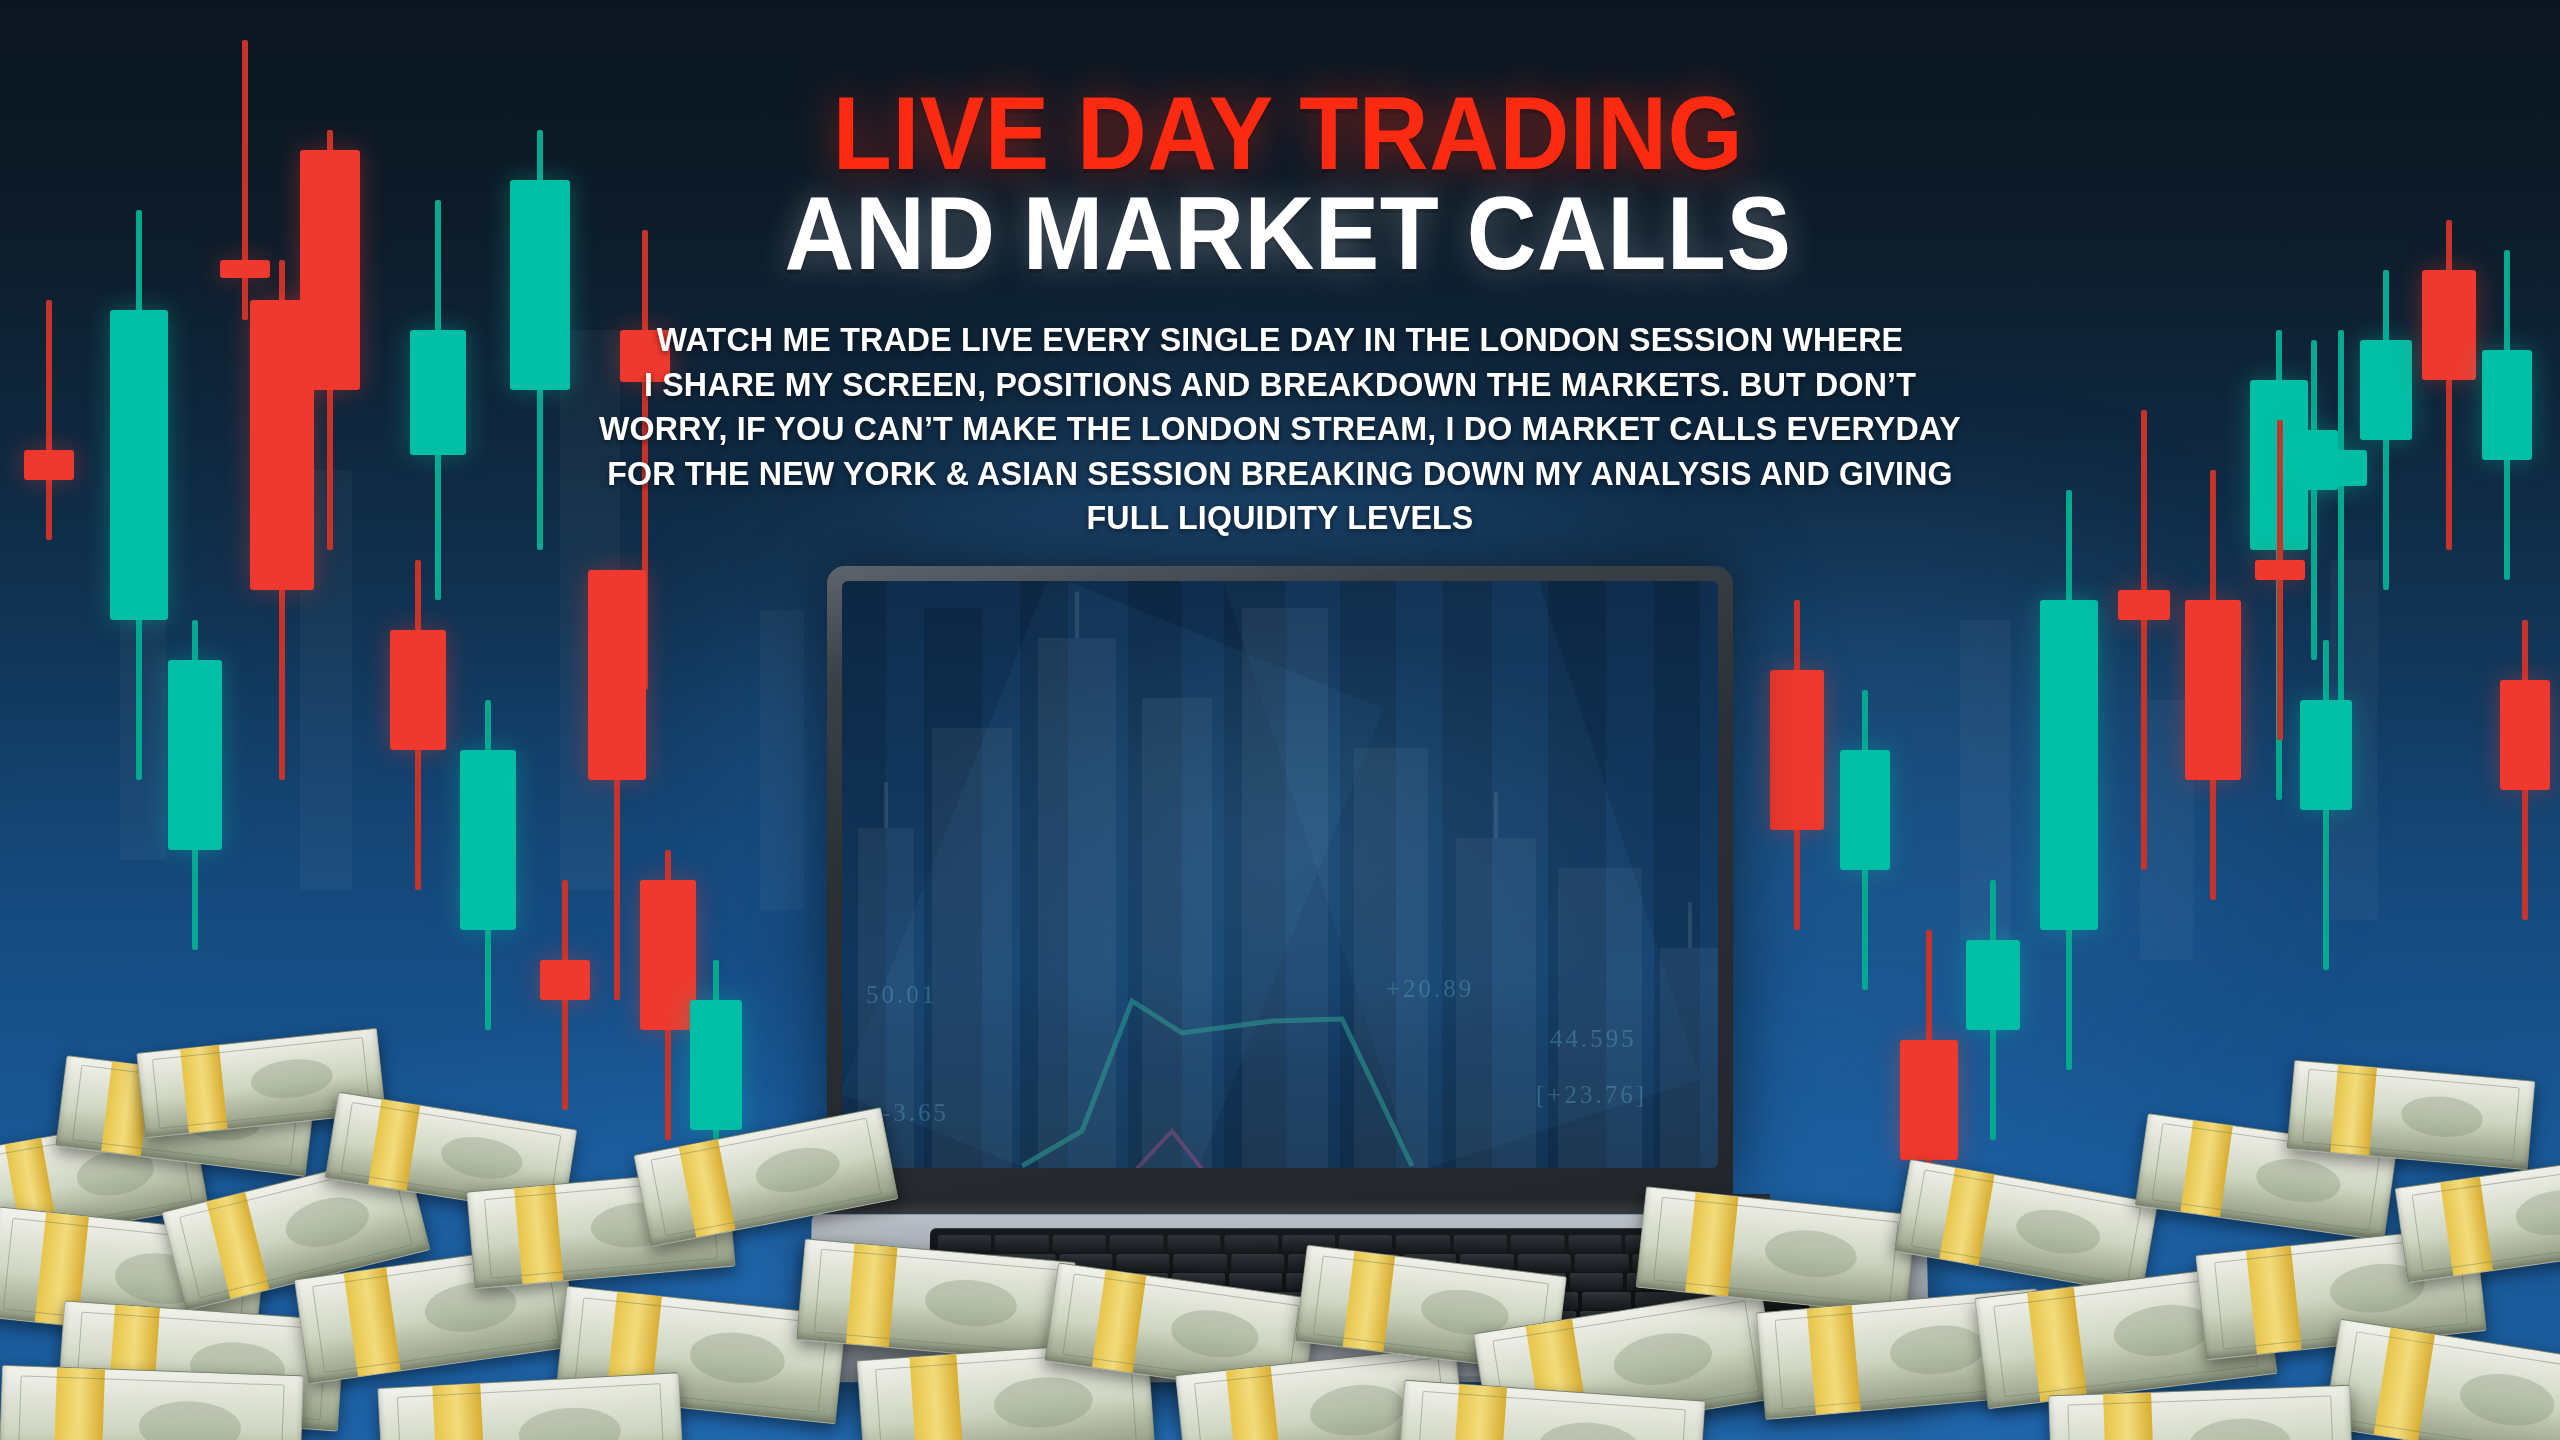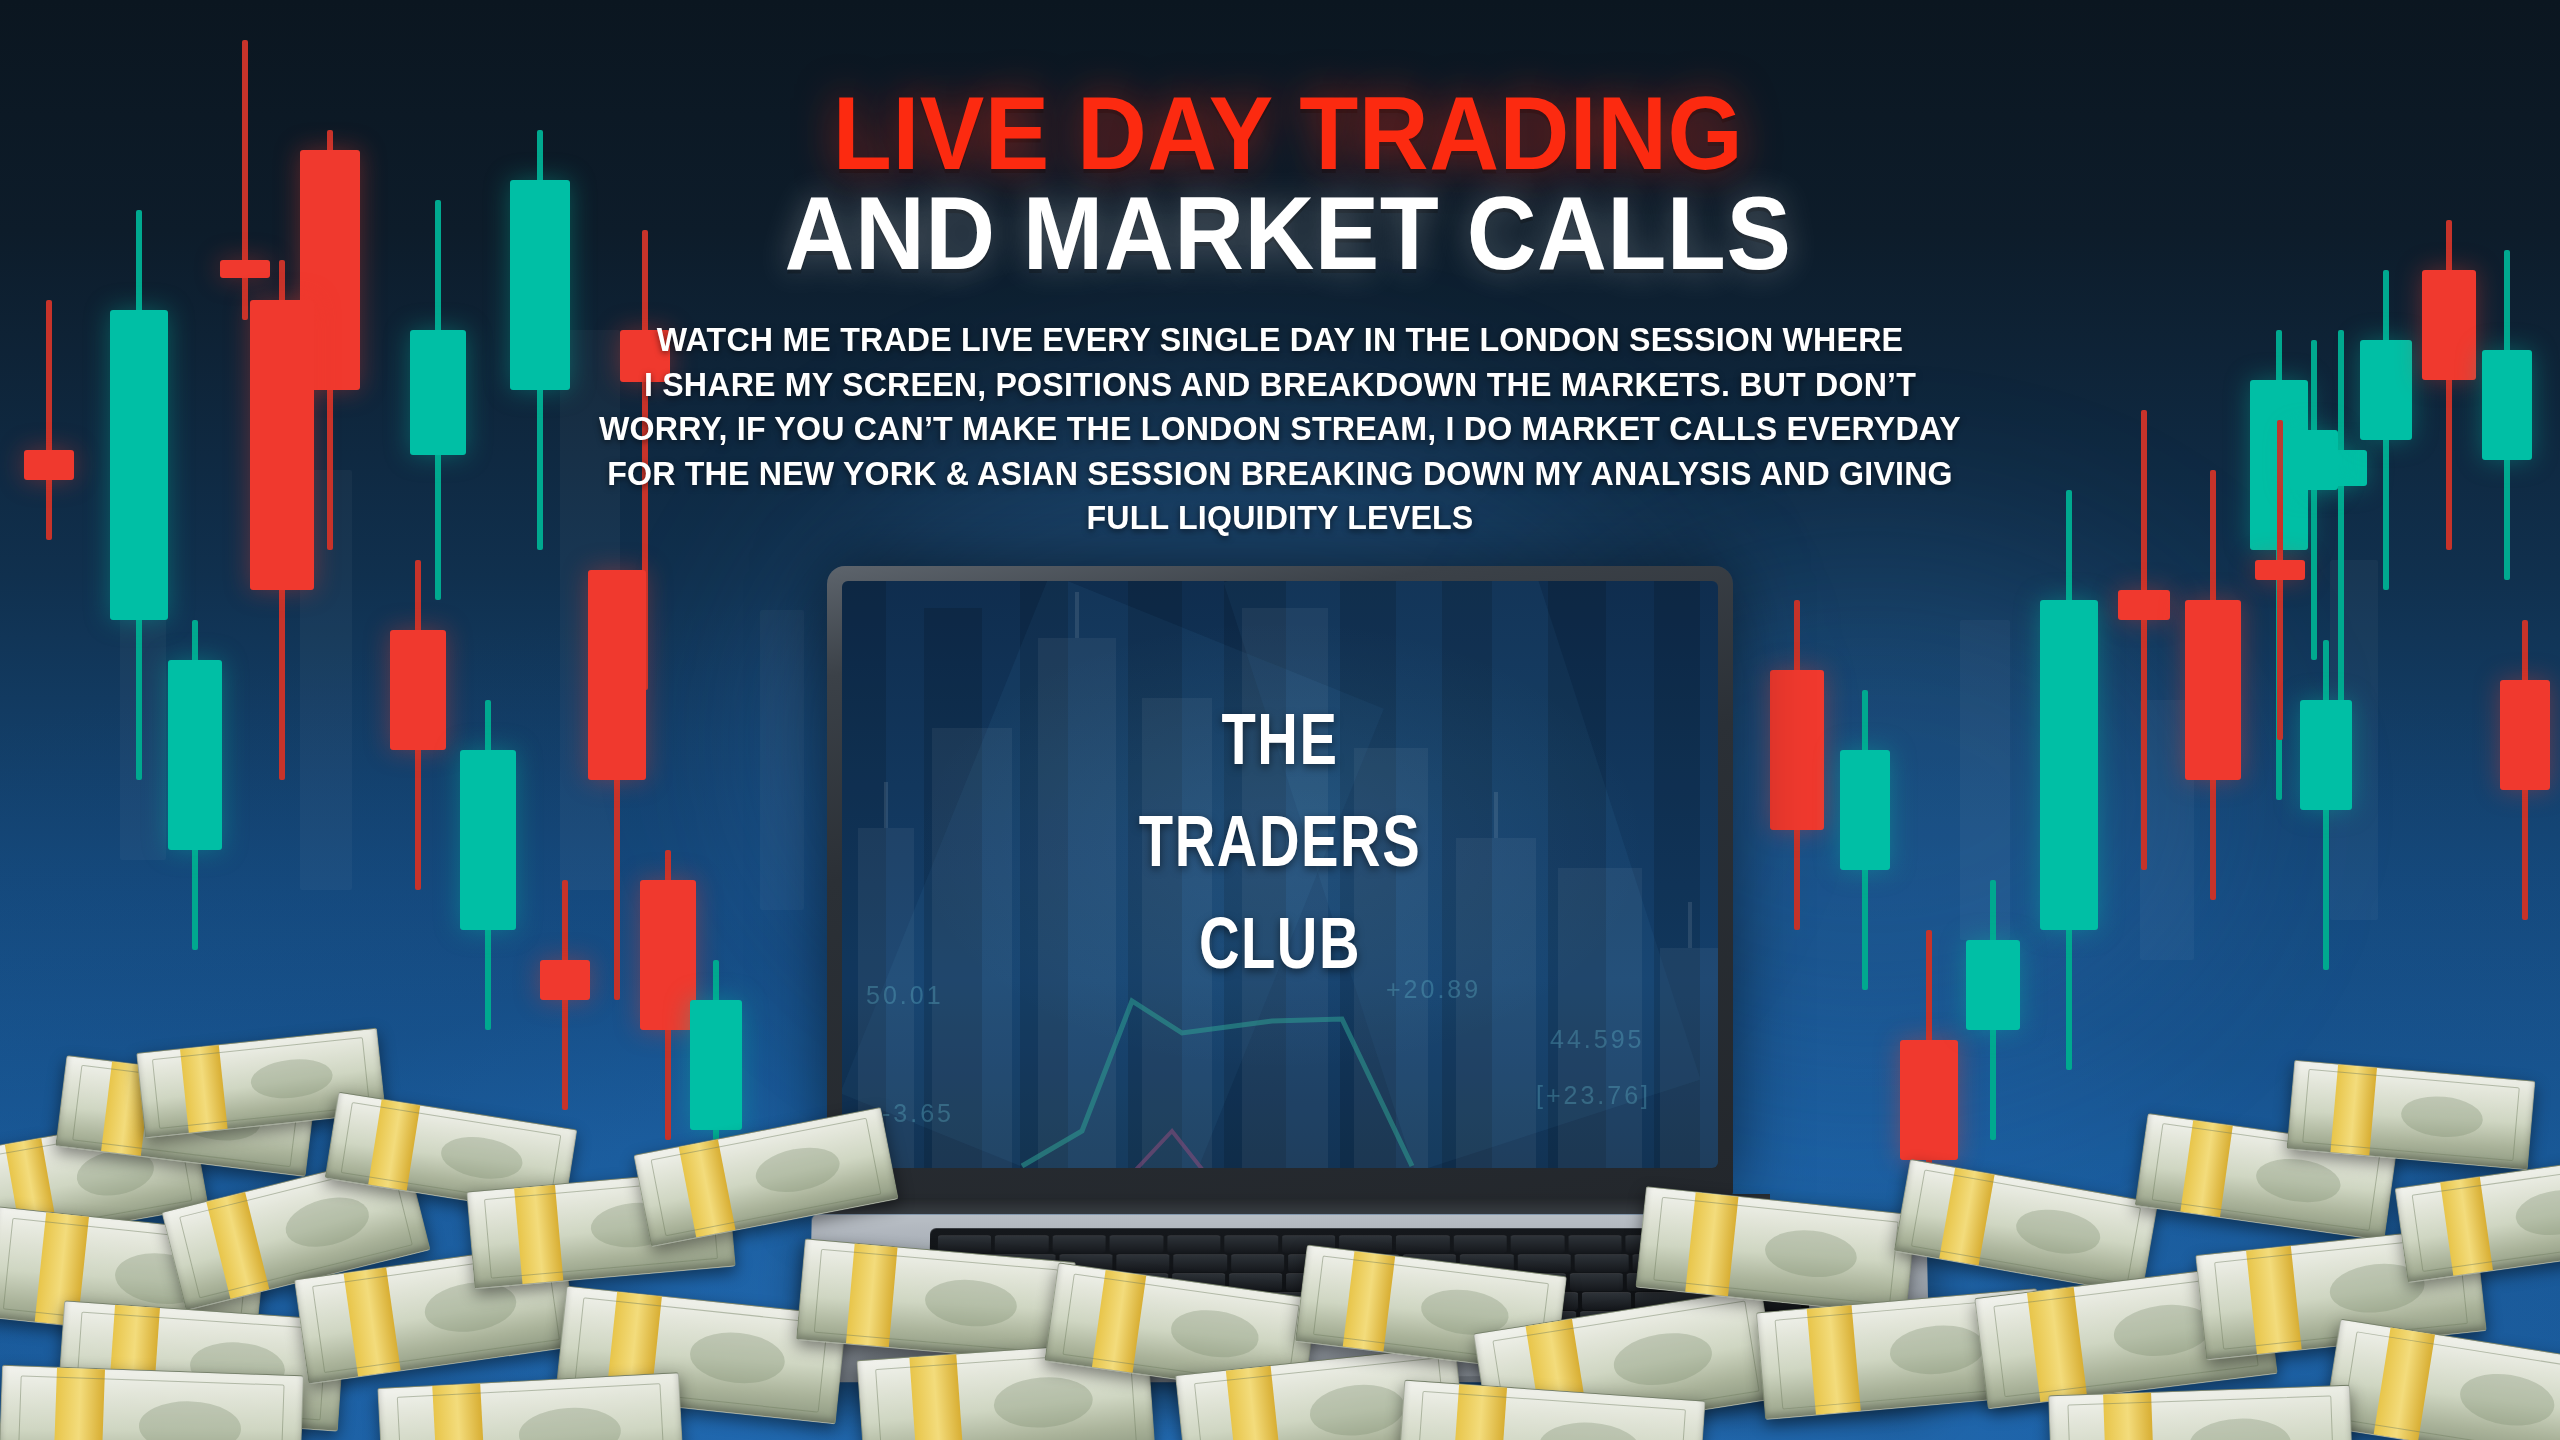--- a/index.html
+++ b/index.html
@@ -68,21 +68,21 @@
 
   .logo{
     position:absolute;left:0;right:0;top:122px;text-align:center;color:#fff;
     font-weight:900;line-height:1.0;z-index:6;
   }
   .logo .l1{font-size:72px;letter-spacing:2px;transform:scaleX(.78);display:block;text-shadow:0 3px 10px rgba(0,0,0,.5);}
   .logo .l2{font-size:72px;letter-spacing:2px;transform:scaleX(.78);display:block;margin-top:30px;text-shadow:0 3px 10px rgba(0,0,0,.5);}
   .logo .l3{font-size:72px;letter-spacing:2px;transform:scaleX(.78);display:block;margin-top:30px;text-shadow:0 3px 10px rgba(0,0,0,.5);}
 
   .tick{
-    position:absolute;color:rgba(110,200,215,.30);font-family:Liberation Sans, sans-serif;
+    position:absolute;color:rgba(110,200,215,.30);font-family:Liberation Serif, serif;
     font-size:25px;letter-spacing:3px;z-index:5;text-align:center;
   }
   .spark{position:absolute;z-index:4;opacity:.55;}
 
   .hinge{
     width:960px;height:20px;margin:-4px auto 0 auto;border-radius:0 0 10px 10px;
     background:linear-gradient(180deg,#2b3036,#4a5057);
   }
   .base{
     position:relative;width:1118px;height:168px;margin:0 auto;
@@ -330,25 +330,20 @@
         <svg class="spark" style="left:250px;top:430px;width:420px;height:200px;" viewBox="0 0 420 200">
           <polyline points="10,195 80,120 140,196 260,198" fill="none" stroke="#8d4b7c" stroke-width="4"></polyline>
         </svg>
 
         <span class="tick" style="left:24px;top:400px;">50.01</span>
         <span class="tick" style="left:40px;top:518px;">-3.65</span>
         <span class="tick" style="left:544px;top:394px;">+20.89</span>
         <span class="tick" style="left:708px;top:444px;">44.595</span>
         <span class="tick" style="left:694px;top:500px;">[+23.76]</span>
 
-        <div class="logo">
-          <span class="l1">THE</span>
-          <span class="l2">TRADERS</span>
-          <span class="l3">CLUB</span>
-        </div>
       </div>
     </div>
 
     <div class="hinge"></div>
 
     <div class="base">
       <div class="kb">
         <div class="kbrow">
           <i class="key"></i>
             <i class="key"></i>

